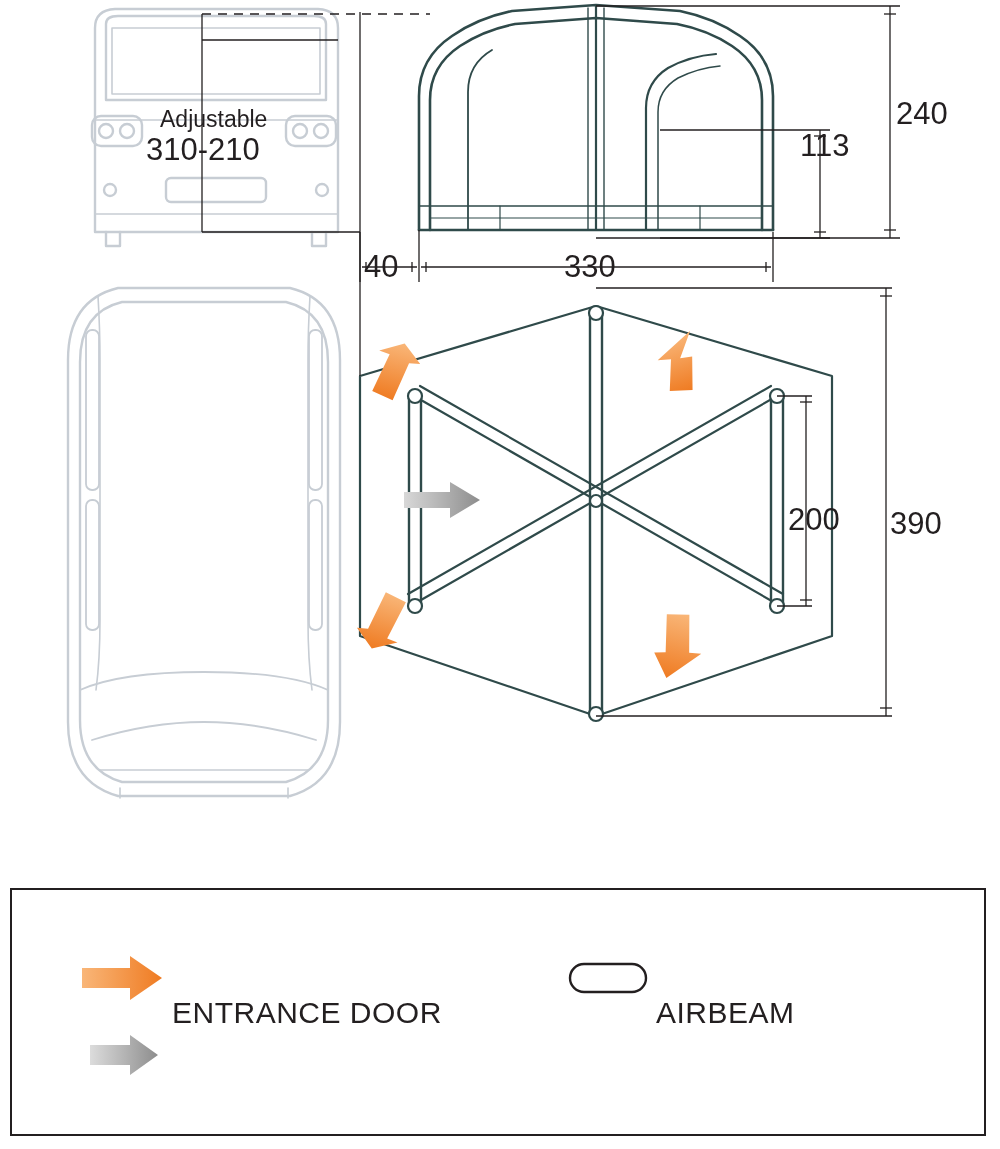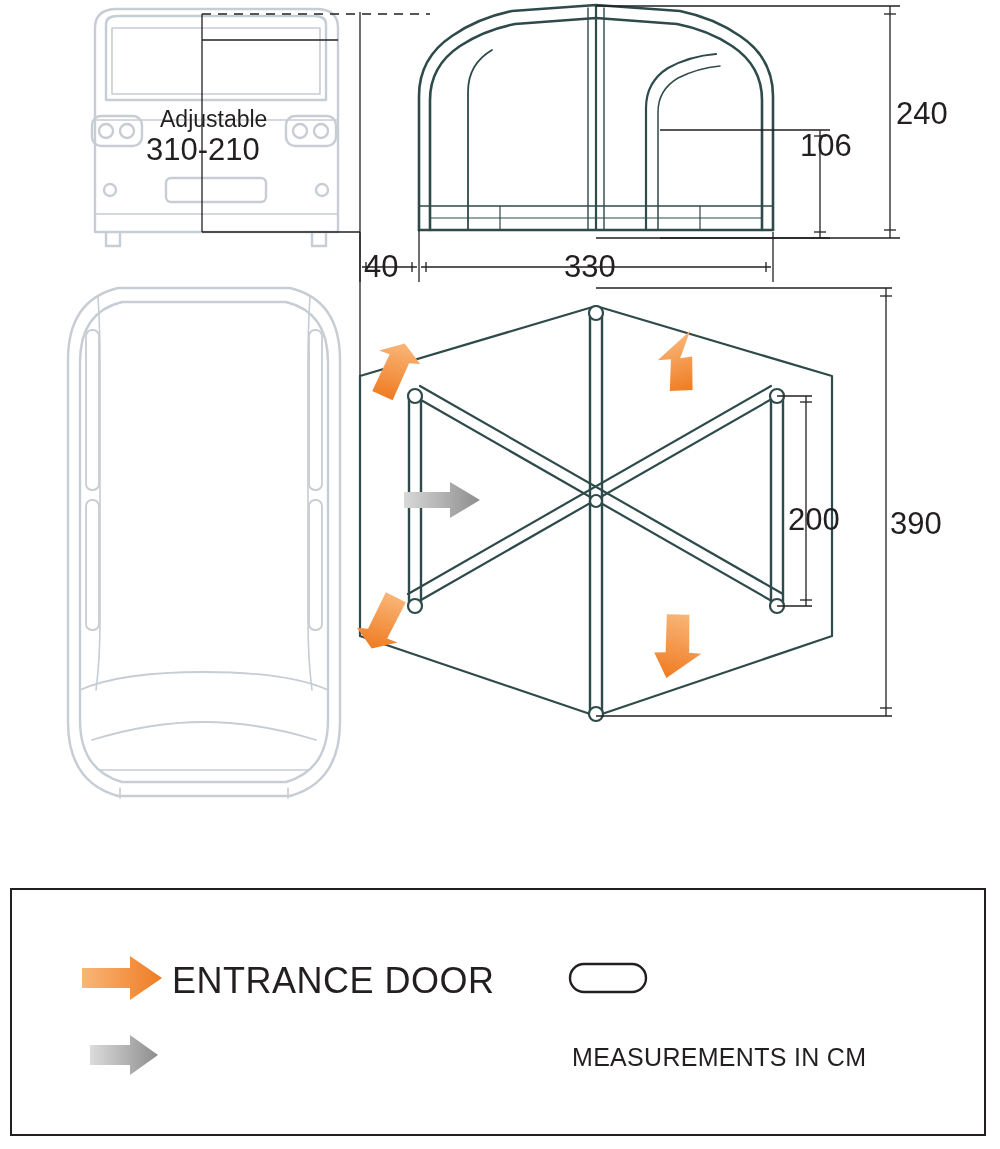--- a/index.html
+++ b/index.html
@@ -48,22 +48,23 @@
     background: #ffffff;
   }
   .legend-text {
     position: absolute;
     font-family: "Liberation Sans", sans-serif;
     color: #231f20;
     white-space: nowrap;
     line-height: 1;
   }
   .legend-main {
-    font-size: 36px;
+    font-size: 30px;
     letter-spacing: 0.5px;
+    margin-top: 35px;
   }
   .legend-note {
     font-size: 25px;
     letter-spacing: 0.3px;
   }
 </style>
 </head>
 <body>
 
 <div id="diagram-root">
@@ -254,21 +255,21 @@
     <g>
       <path d="M682 616 L700 638 L689 641 L697 678 L675 683 L666 646 L654 648 Z" fill="url(#orangeGradVUp)" transform="rotate(194 678 648)"></path>
     </g>
 
     <g>
       <path d="M404 492 L450 492 L450 482 L480 500 L450 518 L450 508 L404 508 Z" fill="url(#greyGrad)"></path>
     </g>
   </svg>
 
   <div class="dim-label" style="left:896px; top:98px;">240</div>
-  <div class="dim-label" style="left:800px; top:130px;">106</div>
+  <div class="dim-label" style="left:800px; top:130px;">113</div>
   <div class="dim-label" style="left:364px; top:251px;">40</div>
   <div class="dim-label" style="left:564px; top:251px;">330</div>
   <div class="dim-label" style="left:788px; top:504px;">200</div>
   <div class="dim-label" style="left:862px; top:508px;margin-left:28px;">390</div>
 
   <div class="dim-label small" style="left:160px; top:108px;text-align:center;">Adjustable</div>
   <div class="dim-label" style="left:146px; top:134px;">310-210</div>
 
   <div class="legend-box">
     <svg class="full" style="width:976px;height:248px;" viewBox="0 0 976 248">
@@ -290,16 +291,16 @@
       <g>
         <path d="M78 155 L118 155 L118 145 L146 165 L118 185 L118 175 L78 175 Z" fill="url(#legGrey)"></path>
       </g>
 
       <g>
         <rect x="558" y="74" width="76" height="28" rx="14" fill="none" stroke="#231f20" stroke-width="2.4"></rect>
       </g>
     </svg>
 
     <div class="legend-text legend-main" style="left:160px; top:73px;">ENTRANCE DOOR</div>
-    <div class="legend-text legend-note" style="left:560px; top:155px;">MEASUREMENTS IN CM</div>
+    <div class="legend-text legend-main" style="left:644px; top:73px;">AIRBEAM</div>
   </div>
 
 </div>
 
 </body></html>

